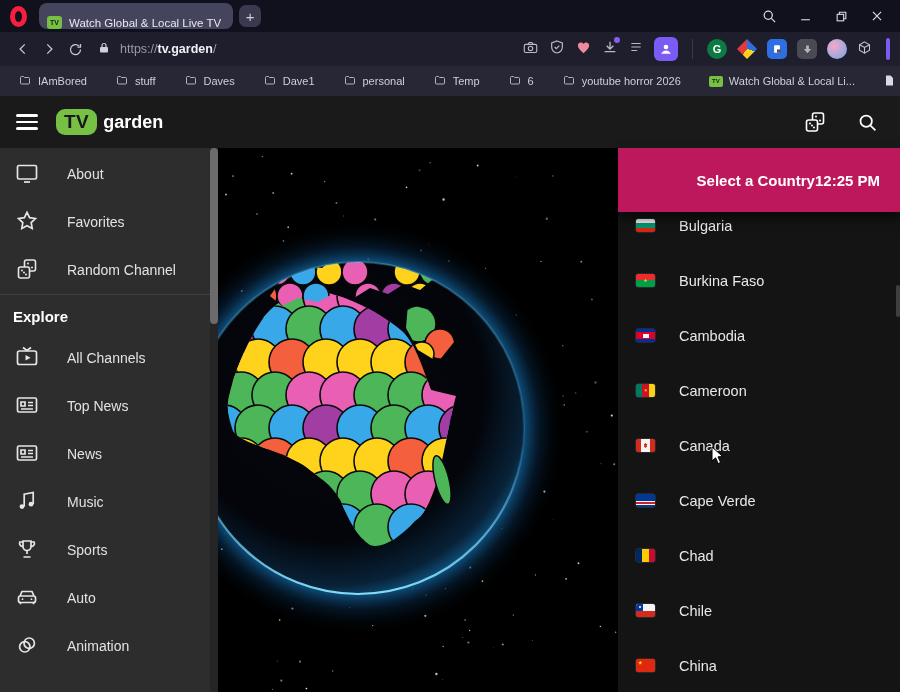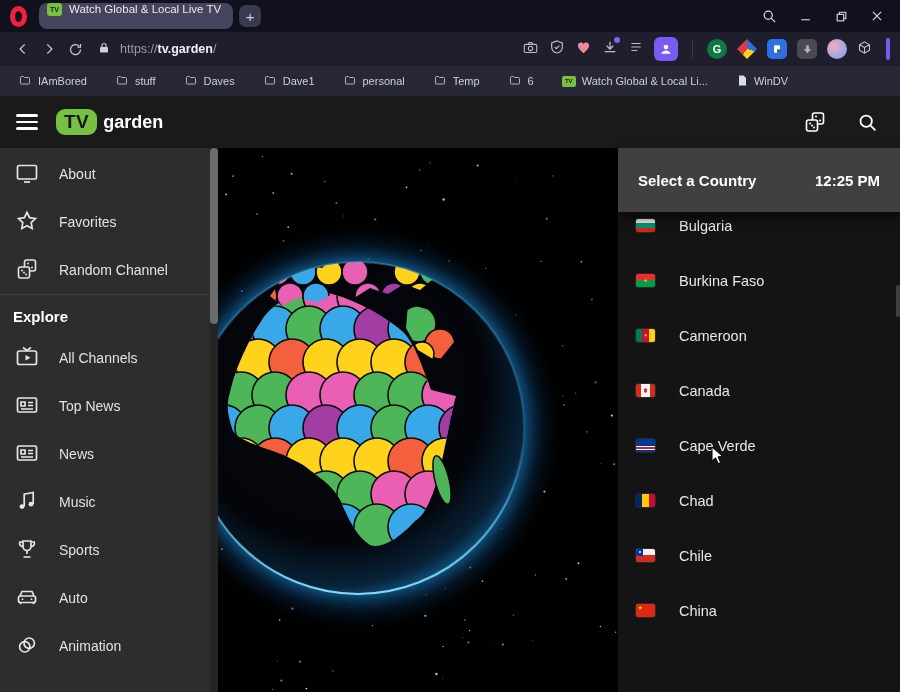--- a/index.html
+++ b/index.html
@@ -3,21 +3,21 @@
 <meta charset="utf-8">
 <style>
   * { margin:0; padding:0; box-sizing:border-box; }
   html,body { width:900px; height:692px; overflow:hidden; background:#000;
     font-family:"Liberation Sans", sans-serif; }
   .win { position:relative; width:900px; height:692px; display:flex; flex-direction:column; }
 
   
   .topbar { height:32px; background:#11111d; display:flex; align-items:center; padding:0 8px; gap:6px; flex:0 0 auto; }
   .opera-o { width:17px; height:21px; border:5px solid #fa1e3e; border-radius:50%; margin:0 6px 0 2px; }
-  .tab { height:26px; background:#44445c; border-radius:8px; display:flex; align-items:flex-start; gap:7px; padding:0 12px 0 8px; max-width:260px; }
+  .tab { height:26px; background:#44445c; border-radius:8px; display:flex; align-items:flex-end; gap:7px; padding:0 12px 0 8px; max-width:260px; }
   .tab-fav { width:15px; height:13px; background:#76c043; border-radius:3px; color:#15240d; font-size:7px; font-weight:bold; display:flex; align-items:center; justify-content:center; }
   .tab-title { color:#e8e8f2; font-size:11.5px; white-space:nowrap; overflow:hidden; max-width:190px; }
   .newtab { width:22px; height:22px; background:#3a3a4e; border-radius:7px; color:#cfcfdd; font-size:15px; display:flex; align-items:center; justify-content:center; }
   .topbar .spacer { flex:1; }
   .winbtn { width:30px; height:26px; display:flex; align-items:center; justify-content:center; color:#dcdce8; }
 
   .addrbar { height:34px; background:#1e1e2c; display:flex; align-items:center; padding:0 10px; gap:0; flex:0 0 auto; }
   .navbtn { width:26px; height:26px; display:flex; align-items:center; justify-content:center; color:#c9c9d8; }
   .urlbox { flex:1; height:28px; display:flex; align-items:center; gap:10px; padding:0 10px; color:#9a9aac; font-size:12.5px; }
   .url-host { color:#f0f0f6; font-weight:bold; }
@@ -37,32 +37,32 @@
   .hamburger span { height:2.5px; background:#fff; border-radius:2px; }
   .logo { display:flex; align-items:center; gap:6px; }
   .logo-tv { background:#76c043; color:#191919; font-weight:bold; font-size:19px; padding:2px 8px; border-radius:9px; letter-spacing:.5px; }
   .logo-garden { color:#fff; font-weight:bold; font-size:18px; }
   .siteheader .spacer { flex:1; }
   .hicon { width:34px; height:34px; display:flex; align-items:center; justify-content:center; color:#fff; }
 
   
   .content { flex:1; display:flex; min-height:0; }
   .sidebar { width:218px; background:#2d2d2d; position:relative; flex:0 0 auto; padding-top:2px; }
-  .side-item { height:48px; display:flex; align-items:center; padding-left:15px; gap:20px; color:#e2e2e2; font-size:14px; cursor:pointer; }
+  .side-item { height:48px; display:flex; align-items:center; padding-left:15px; gap:28px; color:#e2e2e2; font-size:14px; cursor:pointer; }
   .side-item svg { flex:0 0 auto; }
   .side-divider { height:1px; background:#404040; margin:0; }
   .side-section { color:#fff; font-weight:bold; font-size:15px; padding:13px 0 9px 13px; }
   .side-scroll-track { position:absolute; top:0; right:0; width:8px; height:100%; background:#252525; }
   .side-scroll-thumb { position:absolute; top:0; right:0; width:8px; height:176px; background:#6b6b6b; border-radius:4px; }
 
   .map { flex:1; position:relative; background:#000; overflow:hidden; }
   .map svg { display:block; }
 
   .panel { width:282px; background:#141414; flex:0 0 auto; display:flex; flex-direction:column; position:relative; }
-  .panel-header { height:64px; background:#404040; display:flex; align-items:center; justify-content:space-between; padding:0 20px; z-index:2; box-shadow:0 6px 10px rgba(0,0,0,.6); flex:0 0 auto; }
+  .panel-header { height:64px; background:#be185d; display:flex; align-items:center; justify-content:flex-end; padding:0 20px; z-index:2; box-shadow:0 6px 10px rgba(0,0,0,.6); flex:0 0 auto; }
   .panel-title { color:#fff; font-size:15px; font-weight:bold; }
   .panel-time { color:#fff; font-size:15px; font-weight:bold; }
   .country-list { flex:1; overflow:hidden; z-index:1; }
   .country-row { height:55px; display:flex; align-items:center; gap:24px; padding-left:18px; color:#e8e8e8; font-size:14.5px; cursor:pointer; }
   .panel-scroll-thumb { position:absolute; top:137px; right:0; width:4px; height:32px; background:#3f3f3f; border-radius:2px; z-index:3; }
 
   
   .flag { width:19px; height:13px; border-radius:2px; position:relative; flex:0 0 auto; box-shadow:0 0 0 0.5px rgba(255,255,255,.18); overflow:hidden; }
   .flag-bg { background:linear-gradient(#eee 33.3%, #00966e 33.3% 66.6%, #d62612 66.6%); }
   .flag-bf { background:linear-gradient(#ef2b2d 50%, #009e49 50%); }
@@ -248,20 +248,26 @@
         <span><svg width="14" height="12" viewBox="0 0 24 24" fill="none" stroke="#aeb3c6" stroke-width="2">
             <path d="M3 7a2 2 0 0 1 2-2h4l2 2h8a2 2 0 0 1 2 2v9a2 2 0 0 1-2 2H5a2 2 0 0 1-2-2z"></path>
           </svg></span>
         <span>Temp</span>
       </div>
       <div class="bm">
         <span><svg width="14" height="12" viewBox="0 0 24 24" fill="none" stroke="#aeb3c6" stroke-width="2">
             <path d="M3 7a2 2 0 0 1 2-2h4l2 2h8a2 2 0 0 1 2 2v9a2 2 0 0 1-2 2H5a2 2 0 0 1-2-2z"></path>
           </svg></span>
         <span>6</span>
+      </div>
+      <div class="bm">
+        <span><svg width="14" height="12" viewBox="0 0 24 24" fill="none" stroke="#aeb3c6" stroke-width="2">
+            <path d="M3 7a2 2 0 0 1 2-2h4l2 2h8a2 2 0 0 1 2 2v9a2 2 0 0 1-2 2H5a2 2 0 0 1-2-2z"></path>
+          </svg></span>
+        <span>youtube horror 2026</span>
       </div>
       <div class="bm">
         <span class="bm-tv">TV</span>
         <span>Watch Global &amp; Local Li...</span>
       </div>
       <div class="bm">
         <span><svg width="12" height="13" viewBox="0 0 24 24" fill="#d8dbe8">
             <path d="M6 2h9l5 5v15H6z"></path>
           </svg></span>
         <span>WinDV</span>
@@ -653,20 +659,24 @@
       <div class="country-list" id="country-list">
           <div class="country-row" style="margin-top: -14px;">
             <span class="flag flag-bg"></span>
             <span>Bulgaria</span>
           </div>
           <div class="country-row">
             <span class="flag flag-bf"></span>
             <span>Burkina Faso</span>
           </div>
           <div class="country-row">
+            <span class="flag flag-kh"></span>
+            <span>Cambodia</span>
+          </div>
+          <div class="country-row">
             <span class="flag flag-cm"></span>
             <span>Cameroon</span>
           </div>
           <div class="country-row">
             <span class="flag flag-ca"></span>
             <span>Canada</span>
           </div>
           <div class="country-row">
             <span class="flag flag-cv"></span>
             <span>Cape Verde</span>

